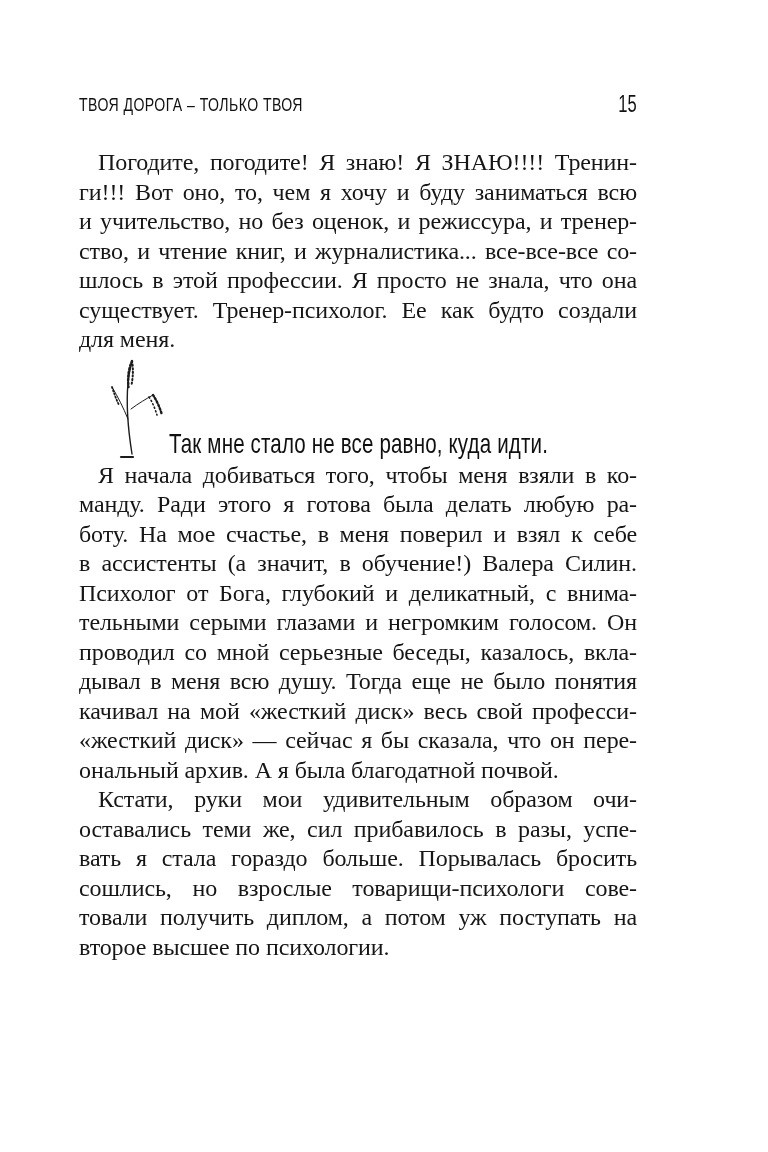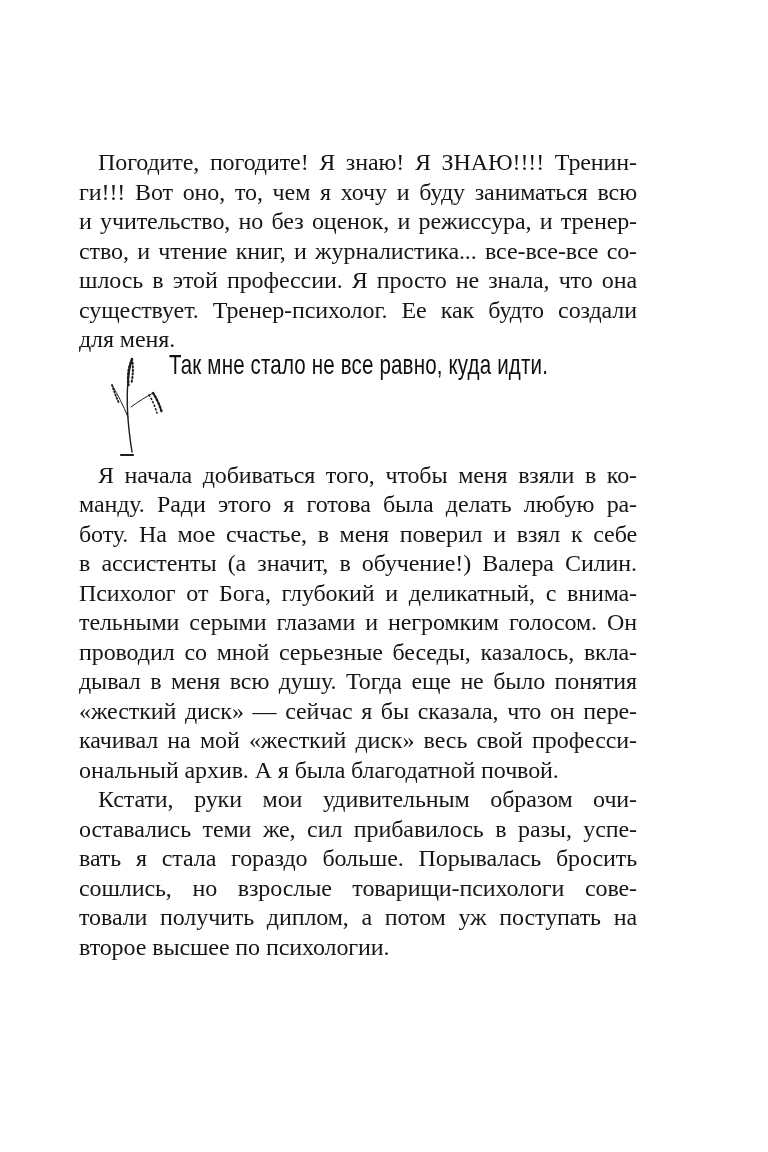--- a/index.html
+++ b/index.html
@@ -60,21 +60,21 @@
     text-align-last: justify;
     letter-spacing: -0.1px;
     overflow: hidden;
   }
   .line.first { text-indent: 19px; }
   .line.last  { text-align-last: left; }
   
   .quote-row {
     height: 104px;
     display: flex;
-    align-items: flex-start;
+    align-items: flex-end;
     margin: 0 0 2px 0;
   }
   .grass-icon {
     flex: 0 0 auto;
     margin-left: 20px;
     width: 68px;
     height: 102px;
   }
   .quote-text {
     display: inline-block;
@@ -88,20 +88,24 @@
     margin-left: 2px;
     margin-top: -6px;
     color: #101010;
   }
 </style>
 </head>
 <body>
 
 <div class="page">
 
+  <div class="pg-header">
+    <span class="running-title">ТВОЯ ДОРОГА – ТОЛЬКО ТВОЯ</span>
+    <span class="page-number">15</span>
+  </div>
 
   <div class="text-block">
 
     <div class="para">
         <div class="line first">Погодите, погодите! Я знаю! Я ЗНАЮ!!!! Тренин-</div>
         <div class="line">ги!!! Вот оно, то, чем я хочу и буду заниматься всю</div>
         <div class="line">и учительство, но без оценок, и режиссура, и тренер-</div>
         <div class="line">ство, и чтение книг, и журналистика... все-все-все со-</div>
         <div class="line">шлось в этой профессии. Я просто не знала, что она</div>
         <div class="line">существует. Тренер-психолог. Ее как будто создали</div>
@@ -130,22 +134,22 @@
 
     <div class="para">
         <div class="line first">Я начала добиваться того, чтобы меня взяли в ко-</div>
         <div class="line">манду. Ради этого я готова была делать любую ра-</div>
         <div class="line">боту. На мое счастье, в меня поверил и взял к себе</div>
         <div class="line">в ассистенты (а значит, в обучение!) Валера Силин.</div>
         <div class="line">Психолог от Бога, глубокий и деликатный, с внима-</div>
         <div class="line">тельными серыми глазами и негромким голосом. Он</div>
         <div class="line">проводил со мной серьезные беседы, казалось, вкла-</div>
         <div class="line">дывал в меня всю душу. Тогда еще не было понятия</div>
+        <div class="line">качивал на мой «жесткий диск» весь свой професси-</div>
         <div class="line">«жесткий диск» — сейчас я бы сказала, что он пере-</div>
-        <div class="line">качивал на мой «жесткий диск» весь свой професси-</div>
         <div class="line last">ональный архив. А я была благодатной почвой.</div>
       </div>
 
     <div class="para">
         <div class="line first">Кстати, руки мои удивительным образом очи-</div>
         <div class="line">оставались теми же, сил прибавилось в разы, успе-</div>
         <div class="line">вать я стала гораздо больше. Порывалась бросить</div>
         <div class="line">сошлись, но взрослые товарищи-психологи сове-</div>
         <div class="line">товали получить диплом, а потом уж поступать на</div>
         <div class="line last">второе высшее по психологии.</div>

